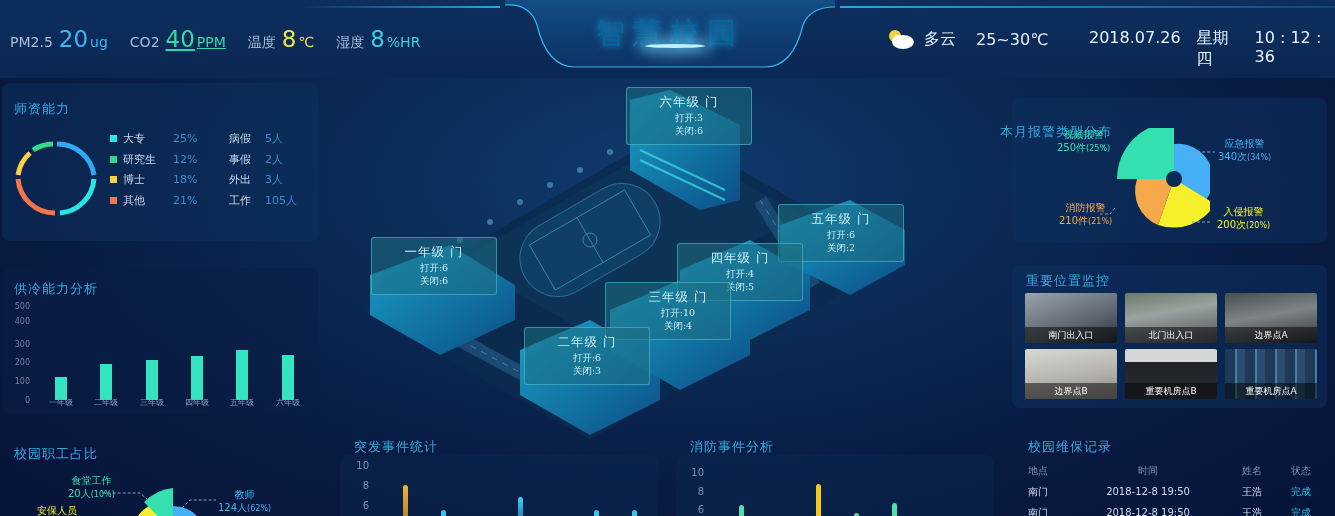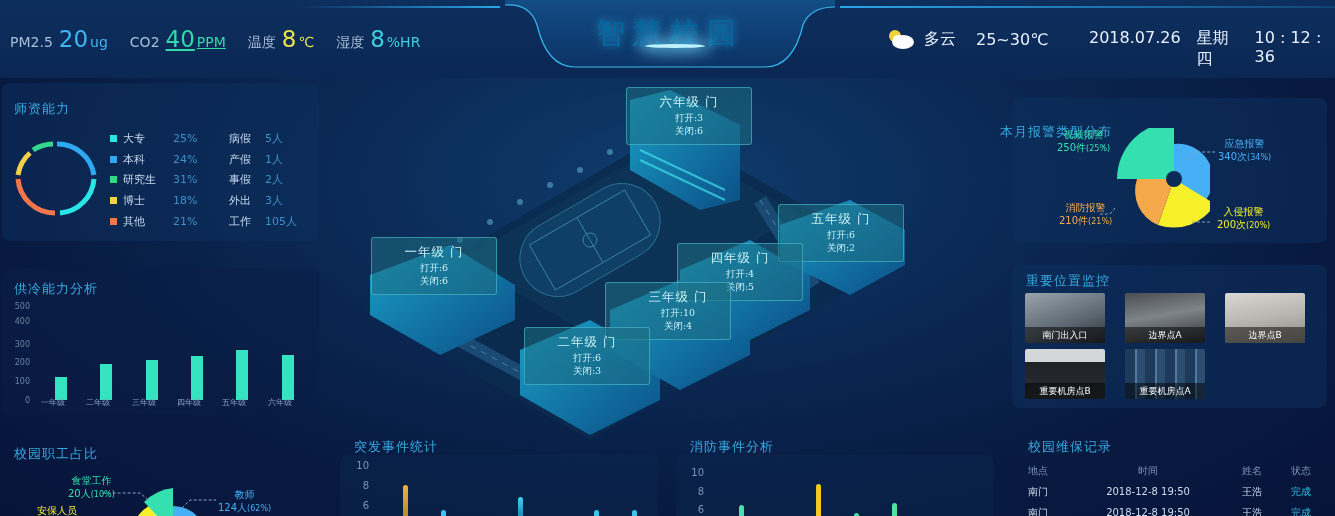--- a/index.html
+++ b/index.html
@@ -32,25 +32,25 @@
   .legend{position:absolute;left:110px;top:128px;font-size:11px;}
   .legend .row{height:20.7px;display:flex;align-items:center;}
   .legend .sq{width:7px;height:7px;margin-right:6px;}
   .legend .nm{width:50px;color:#c7d9ee;}
   .legend .pc{width:56px;color:#3b8fc8;}
   .legend .lv{width:36px;color:#c7d9ee;}
   .legend .lc{color:#3b8fc8;}
   
   .axis-lbl{position:absolute;font-size:8px;color:#6d83a3;text-align:right;width:24px;}
   .bar{position:absolute;background:#34e3c0;width:12px;}
-  .xlbl{position:absolute;font-size:8px;color:#8aa0c0;width:40px;text-align:left;}
+  .xlbl{position:absolute;font-size:8px;color:#8aa0c0;width:40px;text-align:center;}
   .pie-lbl{position:absolute;font-size:10px;text-align:center;line-height:13px;}
   .pie-lbl small{font-size:8px;}
   .cams{position:absolute;left:1025px;top:293px;display:grid;grid-template-columns:96px 96px 96px;grid-column-gap:4px;grid-row-gap:6px;}
-  .cam{width:80px;height:50px;position:relative;border-radius:2px;overflow:hidden;}
+  .cam{width:92px;height:50px;position:relative;border-radius:2px;overflow:hidden;}
   .cam .cap{position:absolute;left:0;right:0;bottom:0;height:16px;background:rgba(0,0,0,.5);font-size:9px;color:#fff;text-align:center;line-height:16px;}
   .maint{position:absolute;left:1028px;top:460px;font-size:10px;}
   .maint .r{display:flex;height:21px;align-items:center;}
   .maint .c1{width:45px;} .maint .c2{width:150px;text-align:center;} .maint .c3{width:58px;text-align:center;} .maint .c4{width:40px;text-align:center;}
   .maint .hd{color:#7d93b3;}
   .maint .bd{color:#d0ddee;}
   .maint .ok{color:#2fc3e6;}
   .ev-axis{position:absolute;font-size:10px;color:#7d93b3;text-align:right;width:14px;}
   .stick{position:absolute;width:5px;border-radius:3px 3px 0 0;}
   
@@ -136,30 +136,23 @@
 </svg>
 <div class="legend">
   <div class="row">
     <span class="sq" style="background:#29e6e6"></span>
     <span class="nm">大专</span>
     <span class="pc">25%</span>
     <span class="lv">病假</span>
     <span class="lc">5人</span>
   </div>
   <div class="row">
-    <span class="sq" style="background:#2fa9f2"></span>
-    <span class="nm">本科</span>
-    <span class="pc">24%</span>
-    <span class="lv">产假</span>
-    <span class="lc">1人</span>
-  </div>
-  <div class="row">
     <span class="sq" style="background:#33d98a"></span>
     <span class="nm">研究生</span>
-    <span class="pc">31%</span>
+    <span class="pc">12%</span>
     <span class="lv">事假</span>
     <span class="lc">2人</span>
   </div>
   <div class="row">
     <span class="sq" style="background:#f5d04a"></span>
     <span class="nm">博士</span>
     <span class="pc">18%</span>
     <span class="lv">外出</span>
     <span class="lc">3人</span>
   </div>
@@ -356,20 +349,23 @@
   <div>入侵报警</div>
   <div><span>200次</span><small>(20%)</small></div>
 </div>
 
 <div class="panel" style="left:1012px;top:265px;width:315px;height:143px;"></div>
 <div class="panel-title" style="left:1026px;top:272px;">重要位置监控</div>
 <div class="cams">
   <div class="cam" style="background:linear-gradient(160deg,#9aa4ad 0%,#5c6670 60%,#2b3036 100%);">
     <div class="cap">南门出入口</div>
   </div>
+  <div class="cam" style="background:linear-gradient(170deg,#6b7a6a 0%,#9aa3a0 40%,#4d4f55 100%);">
+    <div class="cap">北门出入口</div>
+  </div>
   <div class="cam" style="background:linear-gradient(170deg,#4a4e52 0%,#7f8489 45%,#2c3034 100%);">
     <div class="cap">边界点A</div>
   </div>
   <div class="cam" style="background:linear-gradient(170deg,#d8d8d4 0%,#b8b6b0 50%,#8a8882 100%);">
     <div class="cap">边界点B</div>
   </div>
   <div class="cam" style="background:linear-gradient(180deg,#d4d6d8 0%,#d4d6d8 25%,#1e2226 26%,#2b3035 100%);">
     <div class="cap">重要机房点B</div>
   </div>
   <div class="cam" style="background:repeating-linear-gradient(90deg,#1d3a5a 0 10px,#4e7aa0 10px 12px,#2c4d70 12px 20px);">

